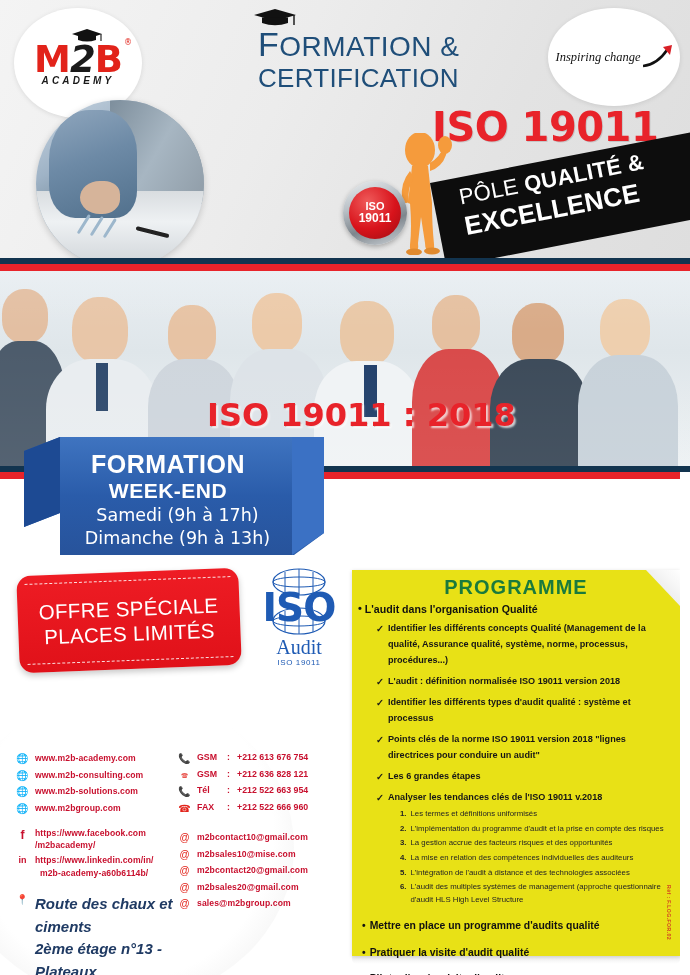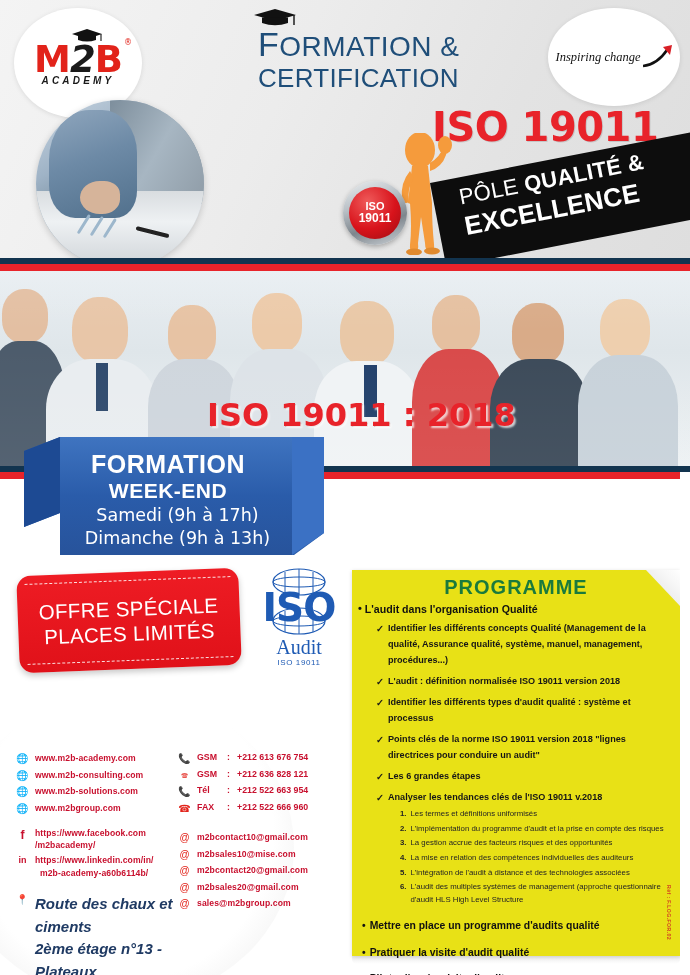--- a/index.html
+++ b/index.html
@@ -504,21 +504,21 @@
 
     <div class="prog-list">
 
       <div class="prog-bullet">
         <span class="dot">•</span>
         <span>L'audit dans l'organisation Qualité</span>
       </div>
 
       <div class="prog-check">
         <span class="chk">✓</span>
-        <span>Identifier les différents concepts Qualité (Management de la qualité, Assurance qualité, système, manuel, management, procédures...)</span>
+        <span>Identifier les différents concepts Qualité (Management de la qualité, Assurance qualité, système, norme, processus, procédures...)</span>
       </div>
       <div class="prog-check">
         <span class="chk">✓</span>
         <span>L'audit : définition normalisée ISO 19011 version 2018</span>
       </div>
       <div class="prog-check">
         <span class="chk">✓</span>
         <span>Identifier les différents types d'audit qualité : système et processus</span>
       </div>
       <div class="prog-check">

